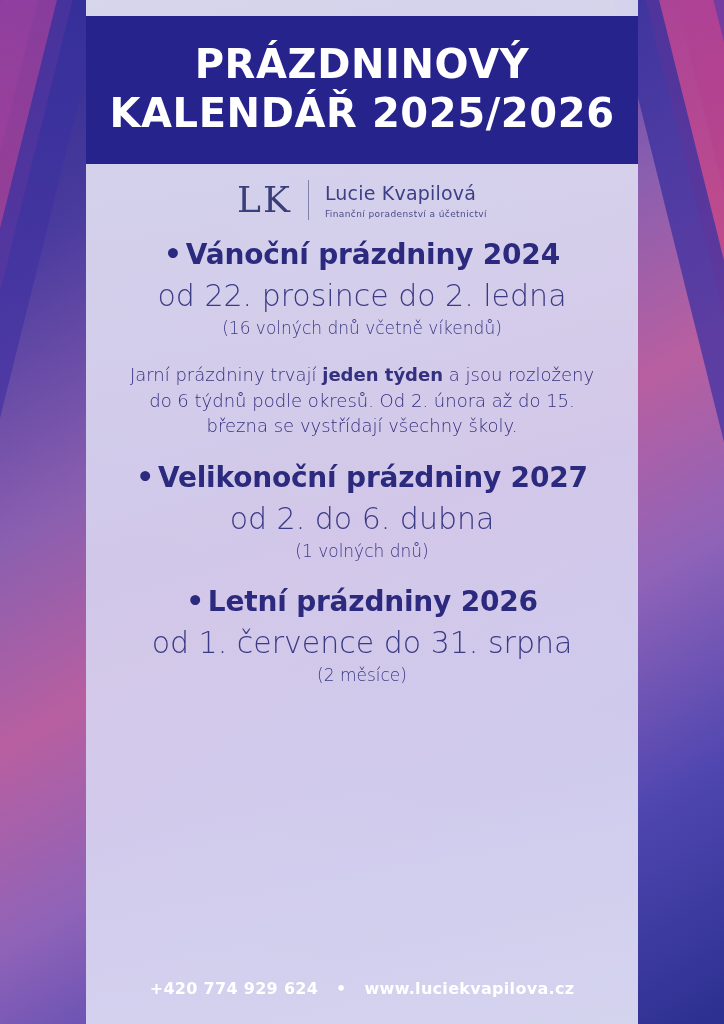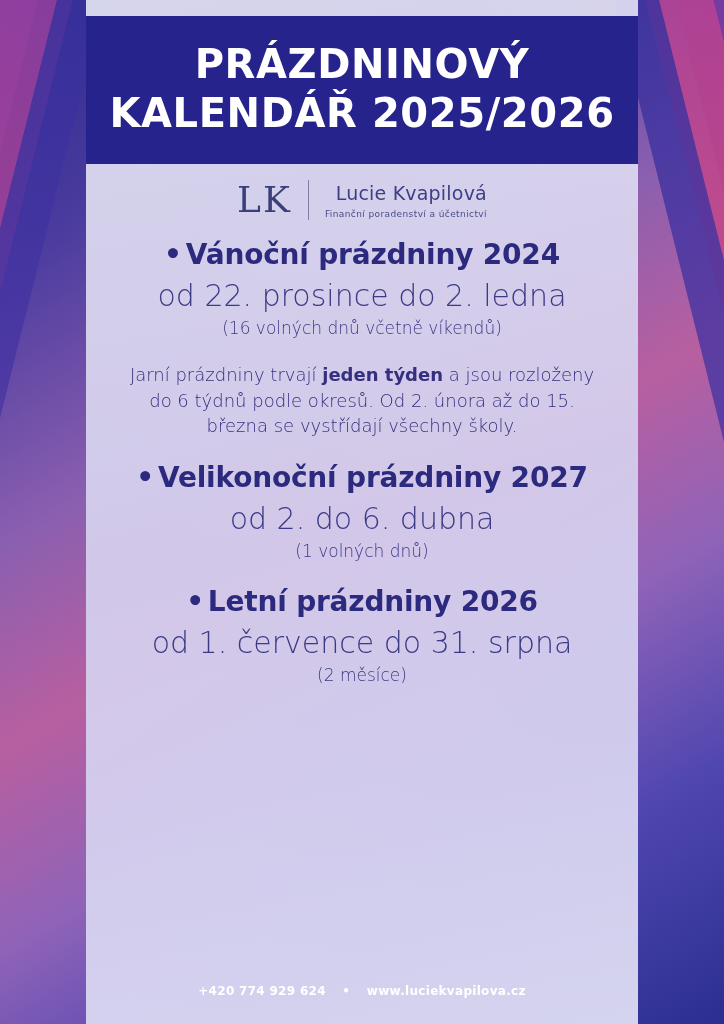--- a/index.html
+++ b/index.html
@@ -95,21 +95,21 @@
     letter-spacing: 2px;
     color: #3a3f7a;
     line-height: 1;
   }
   .logo-divider {
     width: 1px;
     height: 40px;
     background: #5b5f90;
     opacity: .7;
   }
-  .logo-text { text-align: right; }
+  .logo-text { text-align: left; }
   .logo-name {
     font-size: 19px;
     color: #3d3f85;
     letter-spacing: .2px;
   }
   .logo-sub {
     font-size: 9px;
     color: #4a4d8a;
     letter-spacing: .4px;
     margin-top: 5px;
@@ -162,21 +162,21 @@
   }
   .block-para b { font-weight: bold; }
 
   
   .footer {
     position: absolute;
     left: 0; right: 0;
     bottom: 26px;
     text-align: center;
     color: #ffffff;
-    font-size: 12px;
+    font-size: 16px;
     font-weight: bold;
     letter-spacing: .3px;
   }
   .footer .dot { margin: 0 12px; }
   .footer a { color: #ffffff; text-decoration: none; }
 </style>
 </head>
 <body>
 
 <div class="poster">

